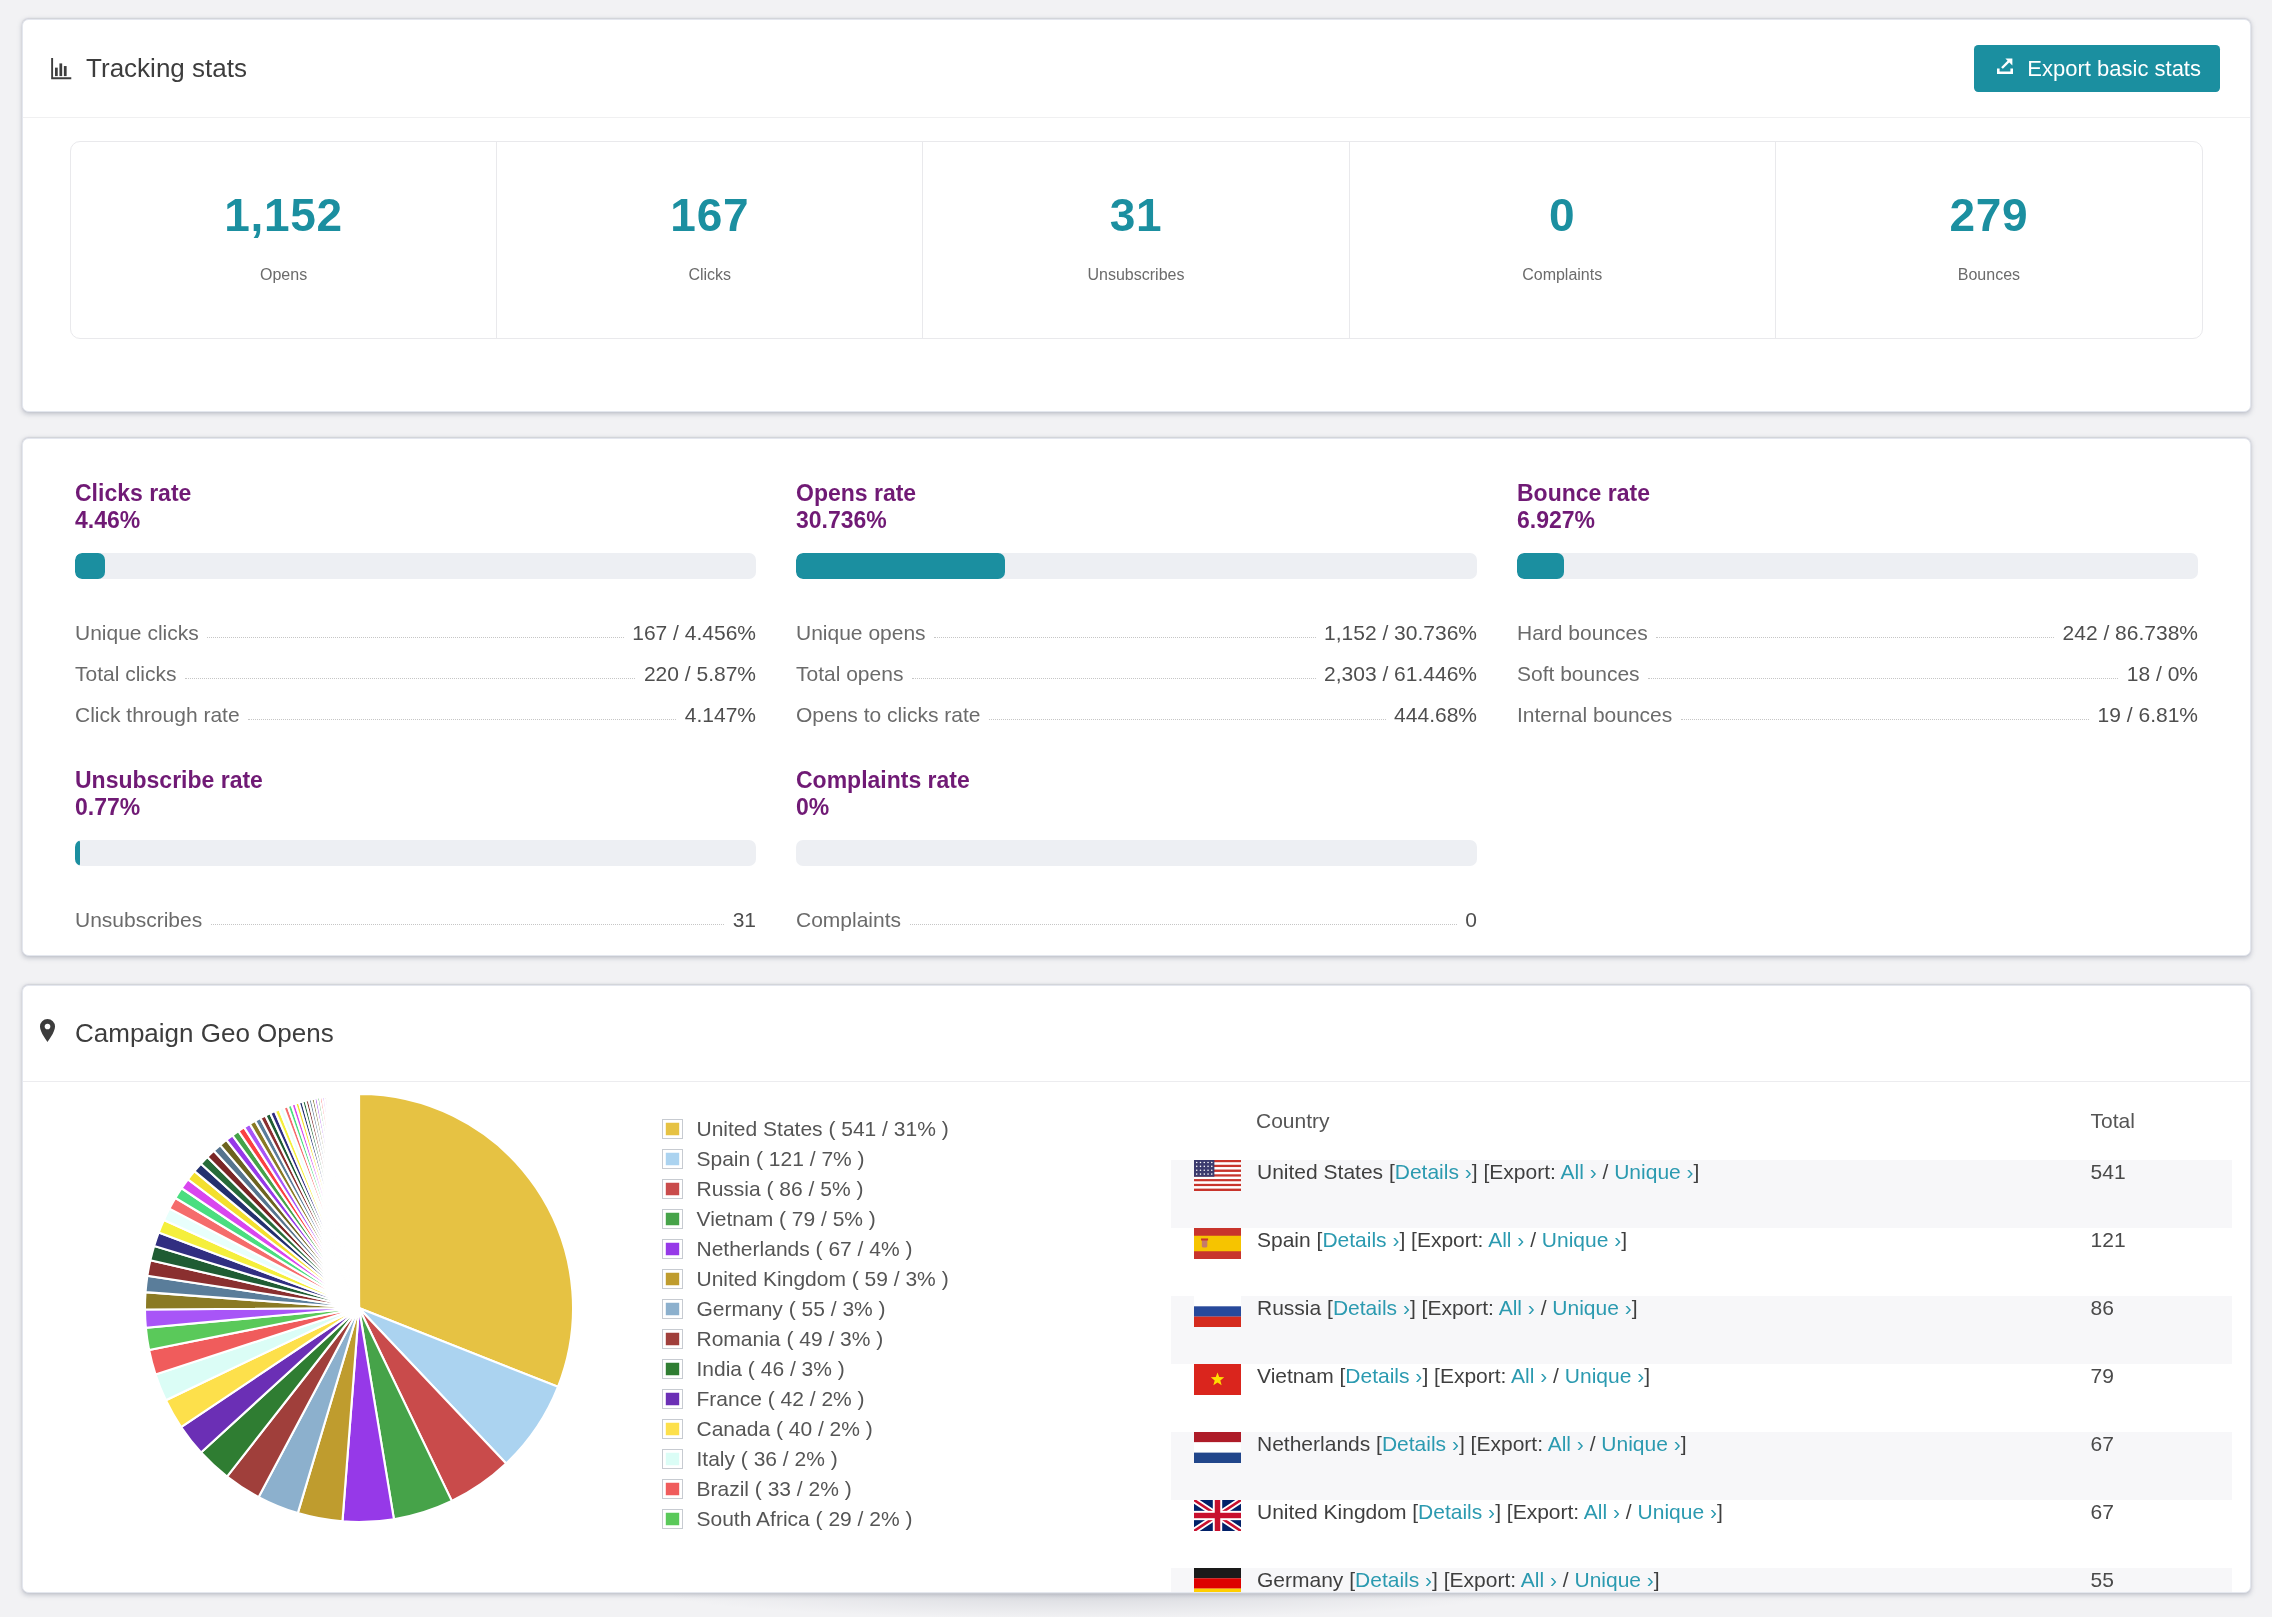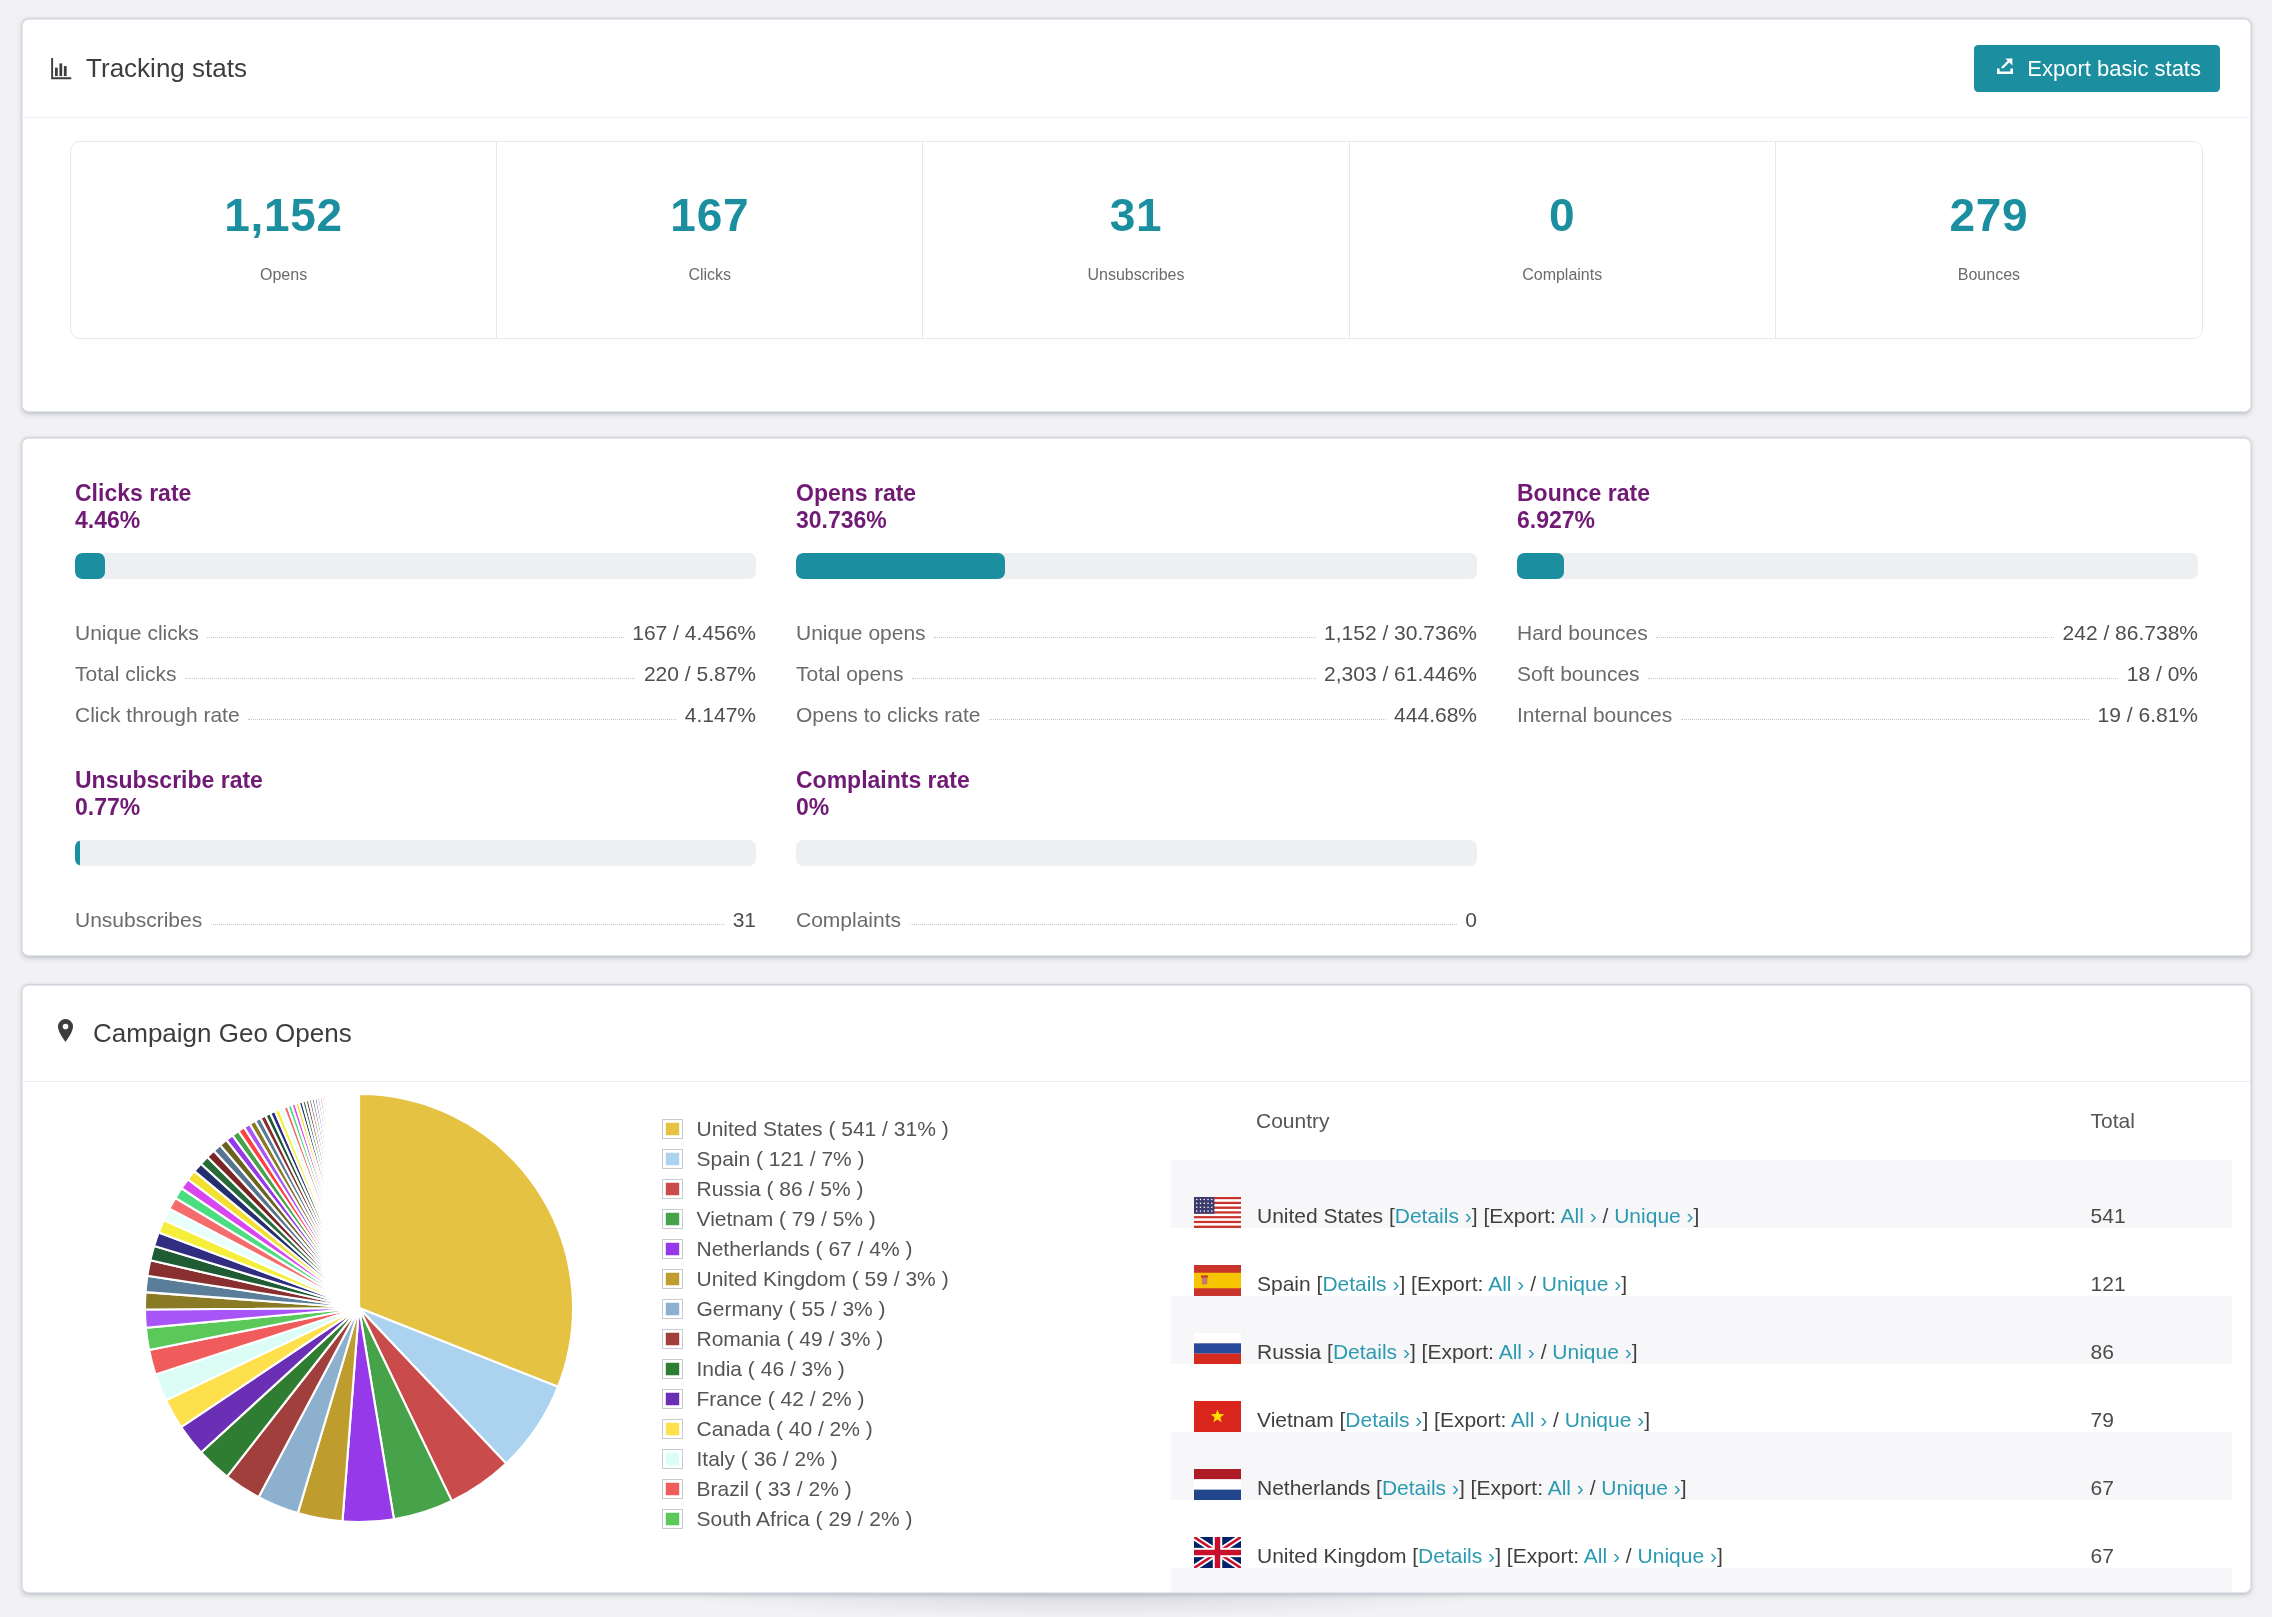--- a/index.html
+++ b/index.html
@@ -47,34 +47,34 @@
   .panel-head{display:flex;justify-content:flex-start;align-items:baseline;font-size:23px;font-weight:bold;color:#701a75;flex-direction:column;}
   .bar{margin-top:19px;height:26px;background:var(--track);border-radius:7px;position:relative;overflow:hidden;}
   .bar-fill{height:100%;width:0;background:var(--accent);border-radius:7px;}
   .rows{margin-top:24px;}
   .stat-row{display:flex;align-items:flex-end;height:41px;}
   .row-label{font-size:21px;color:var(--label);line-height:1.1;white-space:nowrap;}
   .leader{flex:1;border-bottom:1.4px dotted var(--dots);margin:0 8.5px 5.6px;}
   .row-value{font-size:21px;color:var(--value);line-height:1.1;white-space:nowrap;}
 
   
-  .geo-header{display:flex;align-items:center;gap:14px;height:96px;padding:0 29px;font-size:26px;color:var(--title);border-bottom:0.7px solid #ececef;}
+  .geo-header{display:flex;align-items:center;gap:14px;height:96px;padding:0 11px;font-size:26px;color:var(--title);border-bottom:0.7px solid #ececef;}
   .geo-content{position:relative;height:512px;}
   #pie{position:absolute;left:117px;top:7px;}
   .legend{position:absolute;left:639px;top:32px;}
   .legend-item{display:flex;align-items:center;gap:14px;height:30px;}
   .swatch{width:20.5px;height:20.5px;border:0.7px solid #c7cbd1;box-shadow:inset 0 0 0 2.8px #fff;flex:none;}
   .legend-label{font-size:21px;color:#555;white-space:nowrap;}
 
   .geo-table{position:absolute;left:1148px;right:18.4px;top:0;}
   .t-head{display:flex;align-items:center;height:78px;font-size:21px;color:#555;}
   .t-head .col-country{flex:1;padding-left:85px;}
   .t-head .col-total{width:141px;flex:none;}
   .t-rows .t-row:nth-child(odd){background:var(--stripe);}
-  .t-row{display:flex;align-items:flex-end;height:68px;padding-left:23px;}
+  .t-row{display:flex;align-items:flex-start;height:68px;padding-left:23px;}
   .flag{width:47px;height:31px;margin-right:16px;flex:none;line-height:0;}
   .flag svg{width:47px;height:31px;display:block;}
   .c-text{flex:1;white-space:nowrap;font-size:21px;color:#3f3f3f;overflow:hidden;}
   .c-text a{color:var(--link);text-decoration:none;cursor:pointer;}
   .total-cell{width:141px;flex:none;font-size:21px;color:#4a4a4a;}
 
   .bottom-smudge{
     position:absolute;left:674px;top:1594px;width:819px;height:24px;
     background:radial-gradient(ellipse at 50% 0%, rgba(118,124,140,.20), rgba(118,124,140,0) 72%);
     pointer-events:none;

